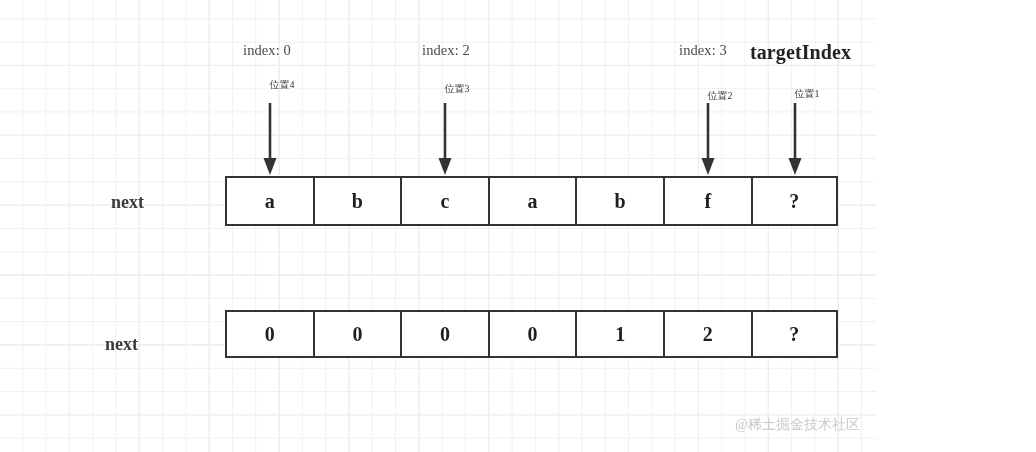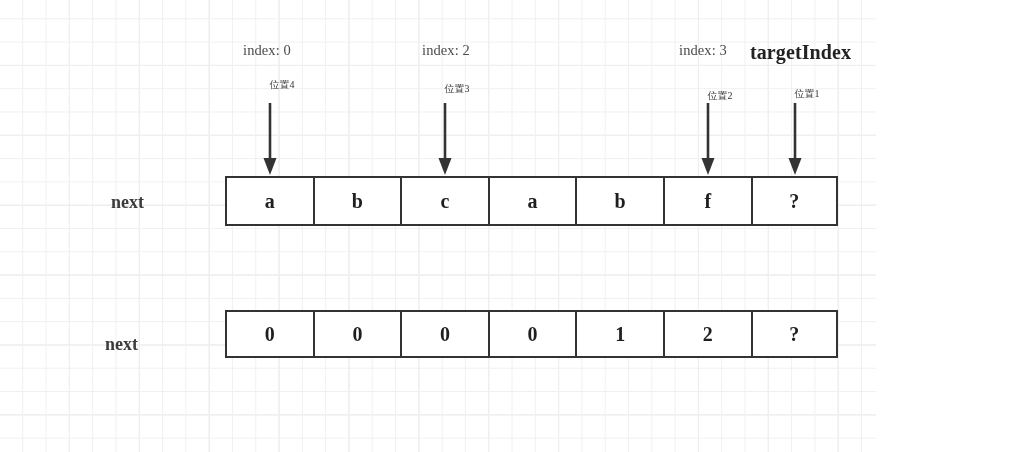--- a/index.html
+++ b/index.html
@@ -175,14 +175,15 @@
   <div class="strip" id="next-strip">
     <div class="cell">0</div>
     <div class="cell">0</div>
     <div class="cell">0</div>
     <div class="cell">0</div>
     <div class="cell">1</div>
     <div class="cell">2</div>
     <div class="cell">?</div>
   </div>
 
+  <div id="watermark">@稀土掘金技术社区</div>
 
 </div>
 
 </body></html>

